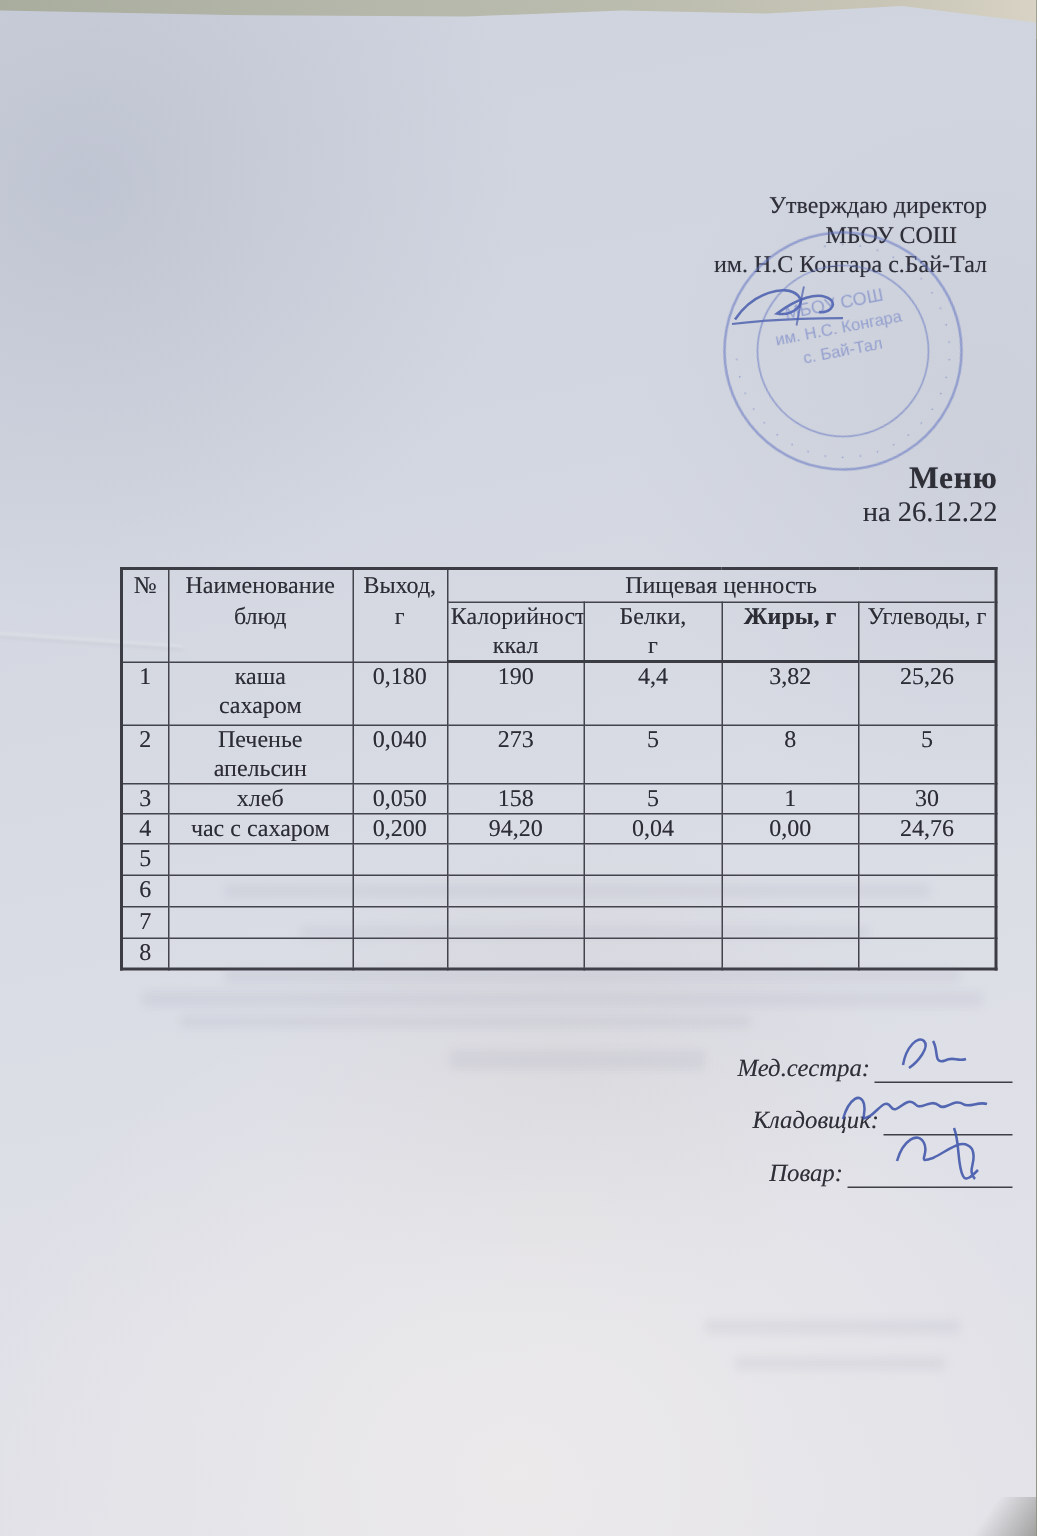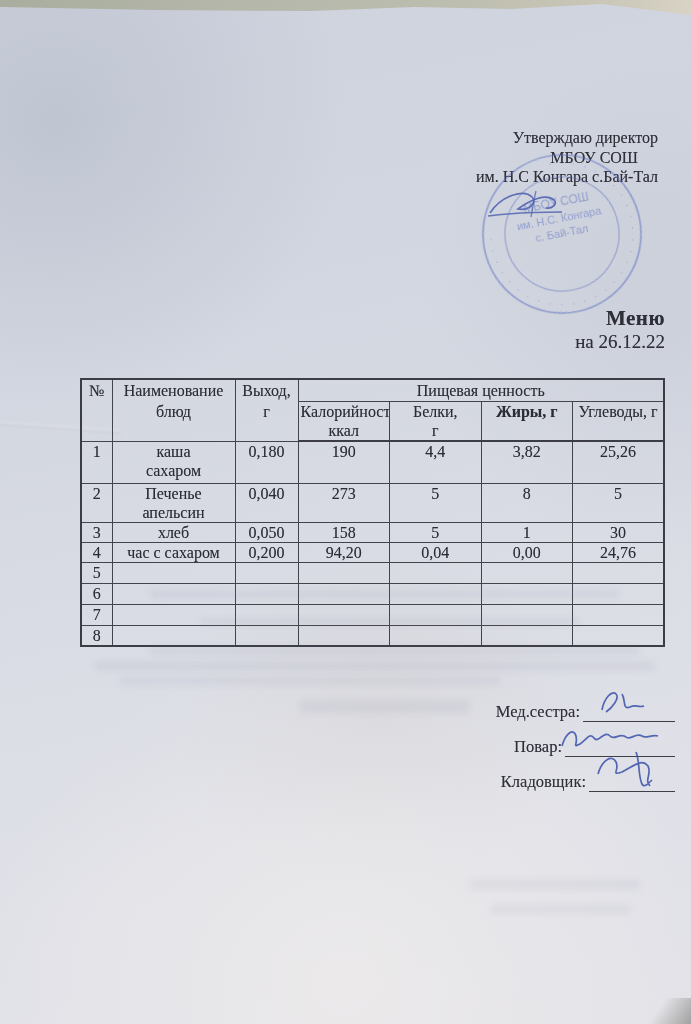--- a/index.html
+++ b/index.html
@@ -75,21 +75,21 @@
   td.val-cell { vertical-align:bottom; padding-bottom:1px;margin-left:40px; }
   tr.r-tall td { height:42px; }
   tr.r-tall2 td { height:38px; }
   tr.r-line td { height:20px; }
   tr.r-empty td { height:21px; }
   .two-line span { display:block; }
   
   .sig-block { position:absolute; top:697px; right:16px; width:260px; }
   .sig-row { display:flex; justify-content:flex-end; align-items:flex-end;
     height:25px; margin-bottom:10px; font-size:16.5px;
-    text-shadow:0 0 0.4px rgba(45,45,65,0.4); }
+    text-shadow:0 0 0.4px rgba(45,45,65,0.4);font-style:italic; }
   .sig-line { display:inline-block; border-bottom:1.6px solid #3e3e46; margin-left:3px; }
   .sig-line.w1 { width:92px; } .sig-line.w2 { width:110px; } .sig-line.w3 { width:86px; }
   .sig-ink { position:absolute; pointer-events:none; }
   
   .ghost { position:absolute; background:rgba(124,132,160,0.10); filter:blur(3px); border-radius:3px; }
   .corner-shadow {
     position:absolute; right:0; bottom:0; width:60px; height:26px;
     background:linear-gradient(305deg, rgba(80,80,72,0.45) 0%, rgba(80,80,72,0) 55%);
   }
 </style>
@@ -249,26 +249,26 @@
         </tr>
       </tbody>
     </table>
 
     <div class="sig-block">
       <div class="sig-row">
         <span>Мед.сестра:</span>
         <span class="sig-line w1"></span>
       </div>
       <div class="sig-row">
+        <span>Кладовщик:</span>
+        <span class="sig-line w3"></span>
+      </div>
+      <div class="sig-row">
         <span>Повар:</span>
         <span class="sig-line w2"></span>
-      </div>
-      <div class="sig-row">
-        <span>Кладовщик:</span>
-        <span class="sig-line w3"></span>
       </div>
     </div>
 
     <svg class="sig-ink" style="left:588px; top:686px;" width="76" height="32" viewBox="0 0 76 32">
       <path d="M14 24 C16 12, 24 4, 28 8 C32 12, 24 22, 18 26 M34 8 C38 14, 34 24, 42 21 C48 18, 50 22, 56 20" fill="none" stroke="#3a50a8" stroke-width="1.7" opacity="0.85"></path>
     </svg>
     <svg class="sig-ink" style="left:556px; top:720px;" width="112" height="34" viewBox="0 0 112 34">
       <path d="M6 26 C10 12, 18 8, 20 16 C22 24, 16 28, 24 24 C30 20, 34 12, 38 18 C42 24, 48 10, 54 16 C58 21, 64 12, 70 17 C74 21, 80 12, 86 16 C90 19, 96 14, 102 16" fill="none" stroke="#3a50a8" stroke-width="1.7" opacity="0.85"></path>
     </svg>
     <svg class="sig-ink" style="left:590px; top:746px;" width="84" height="46" viewBox="0 0 84 46">

